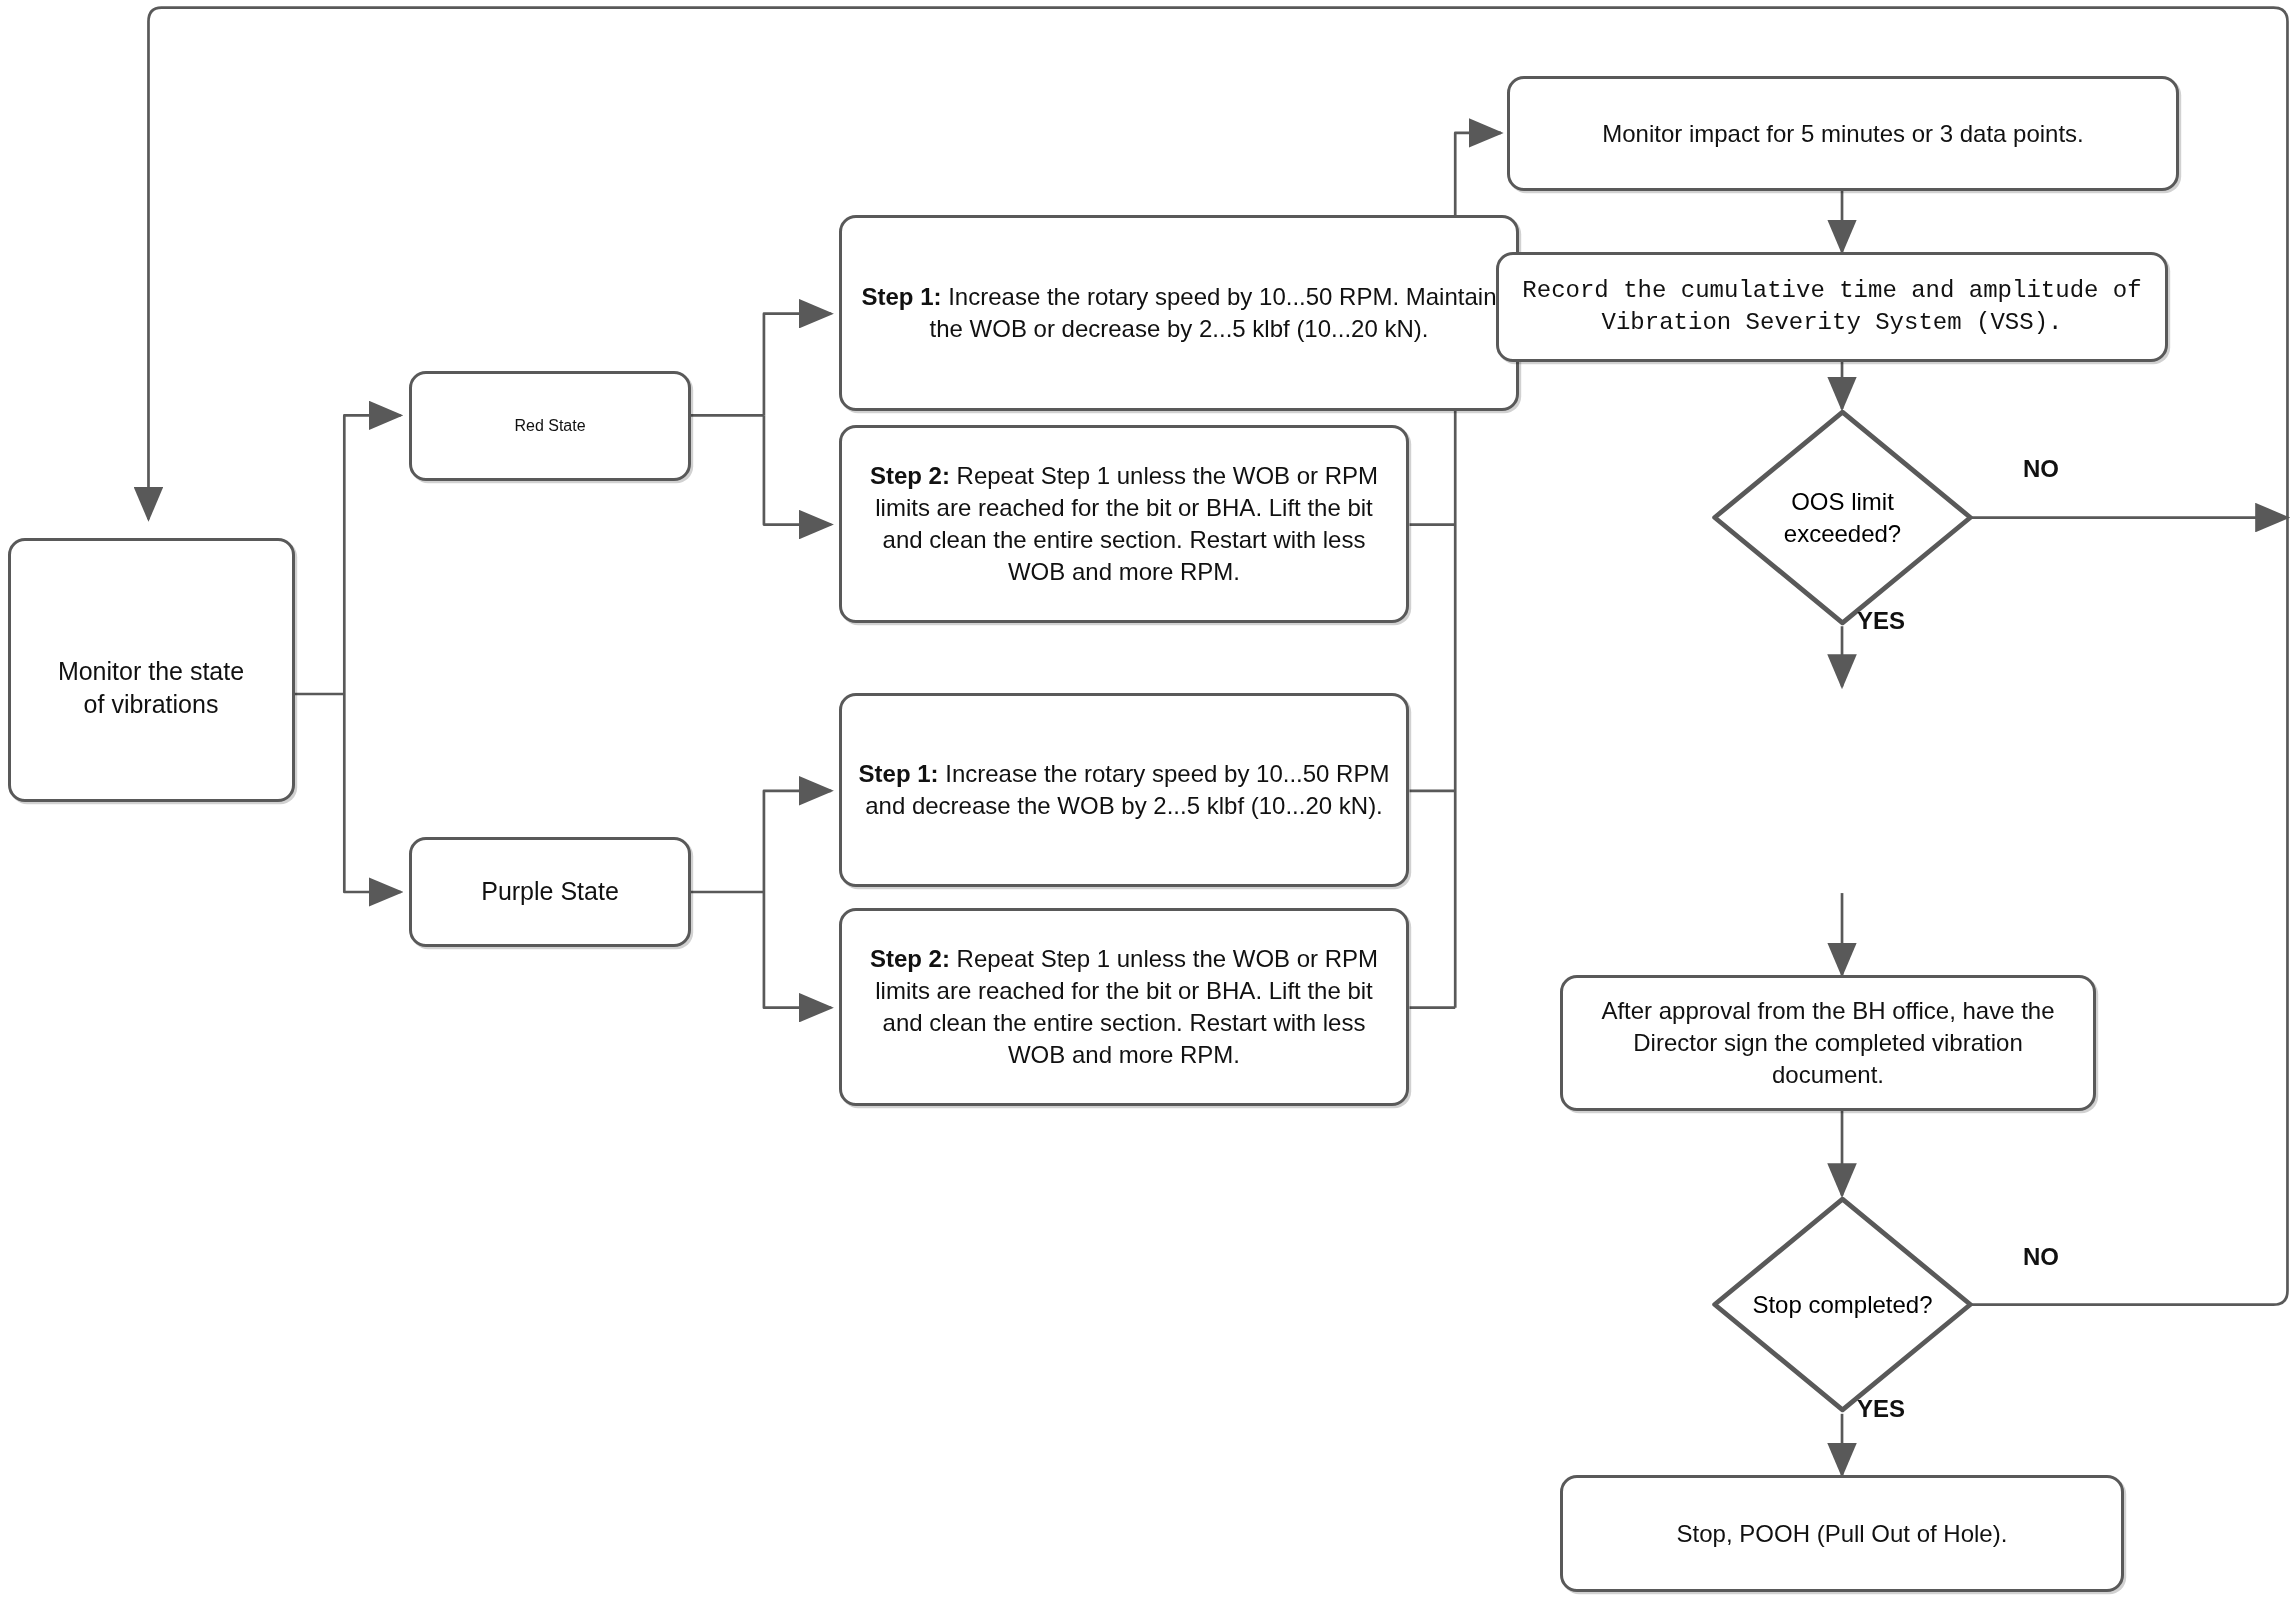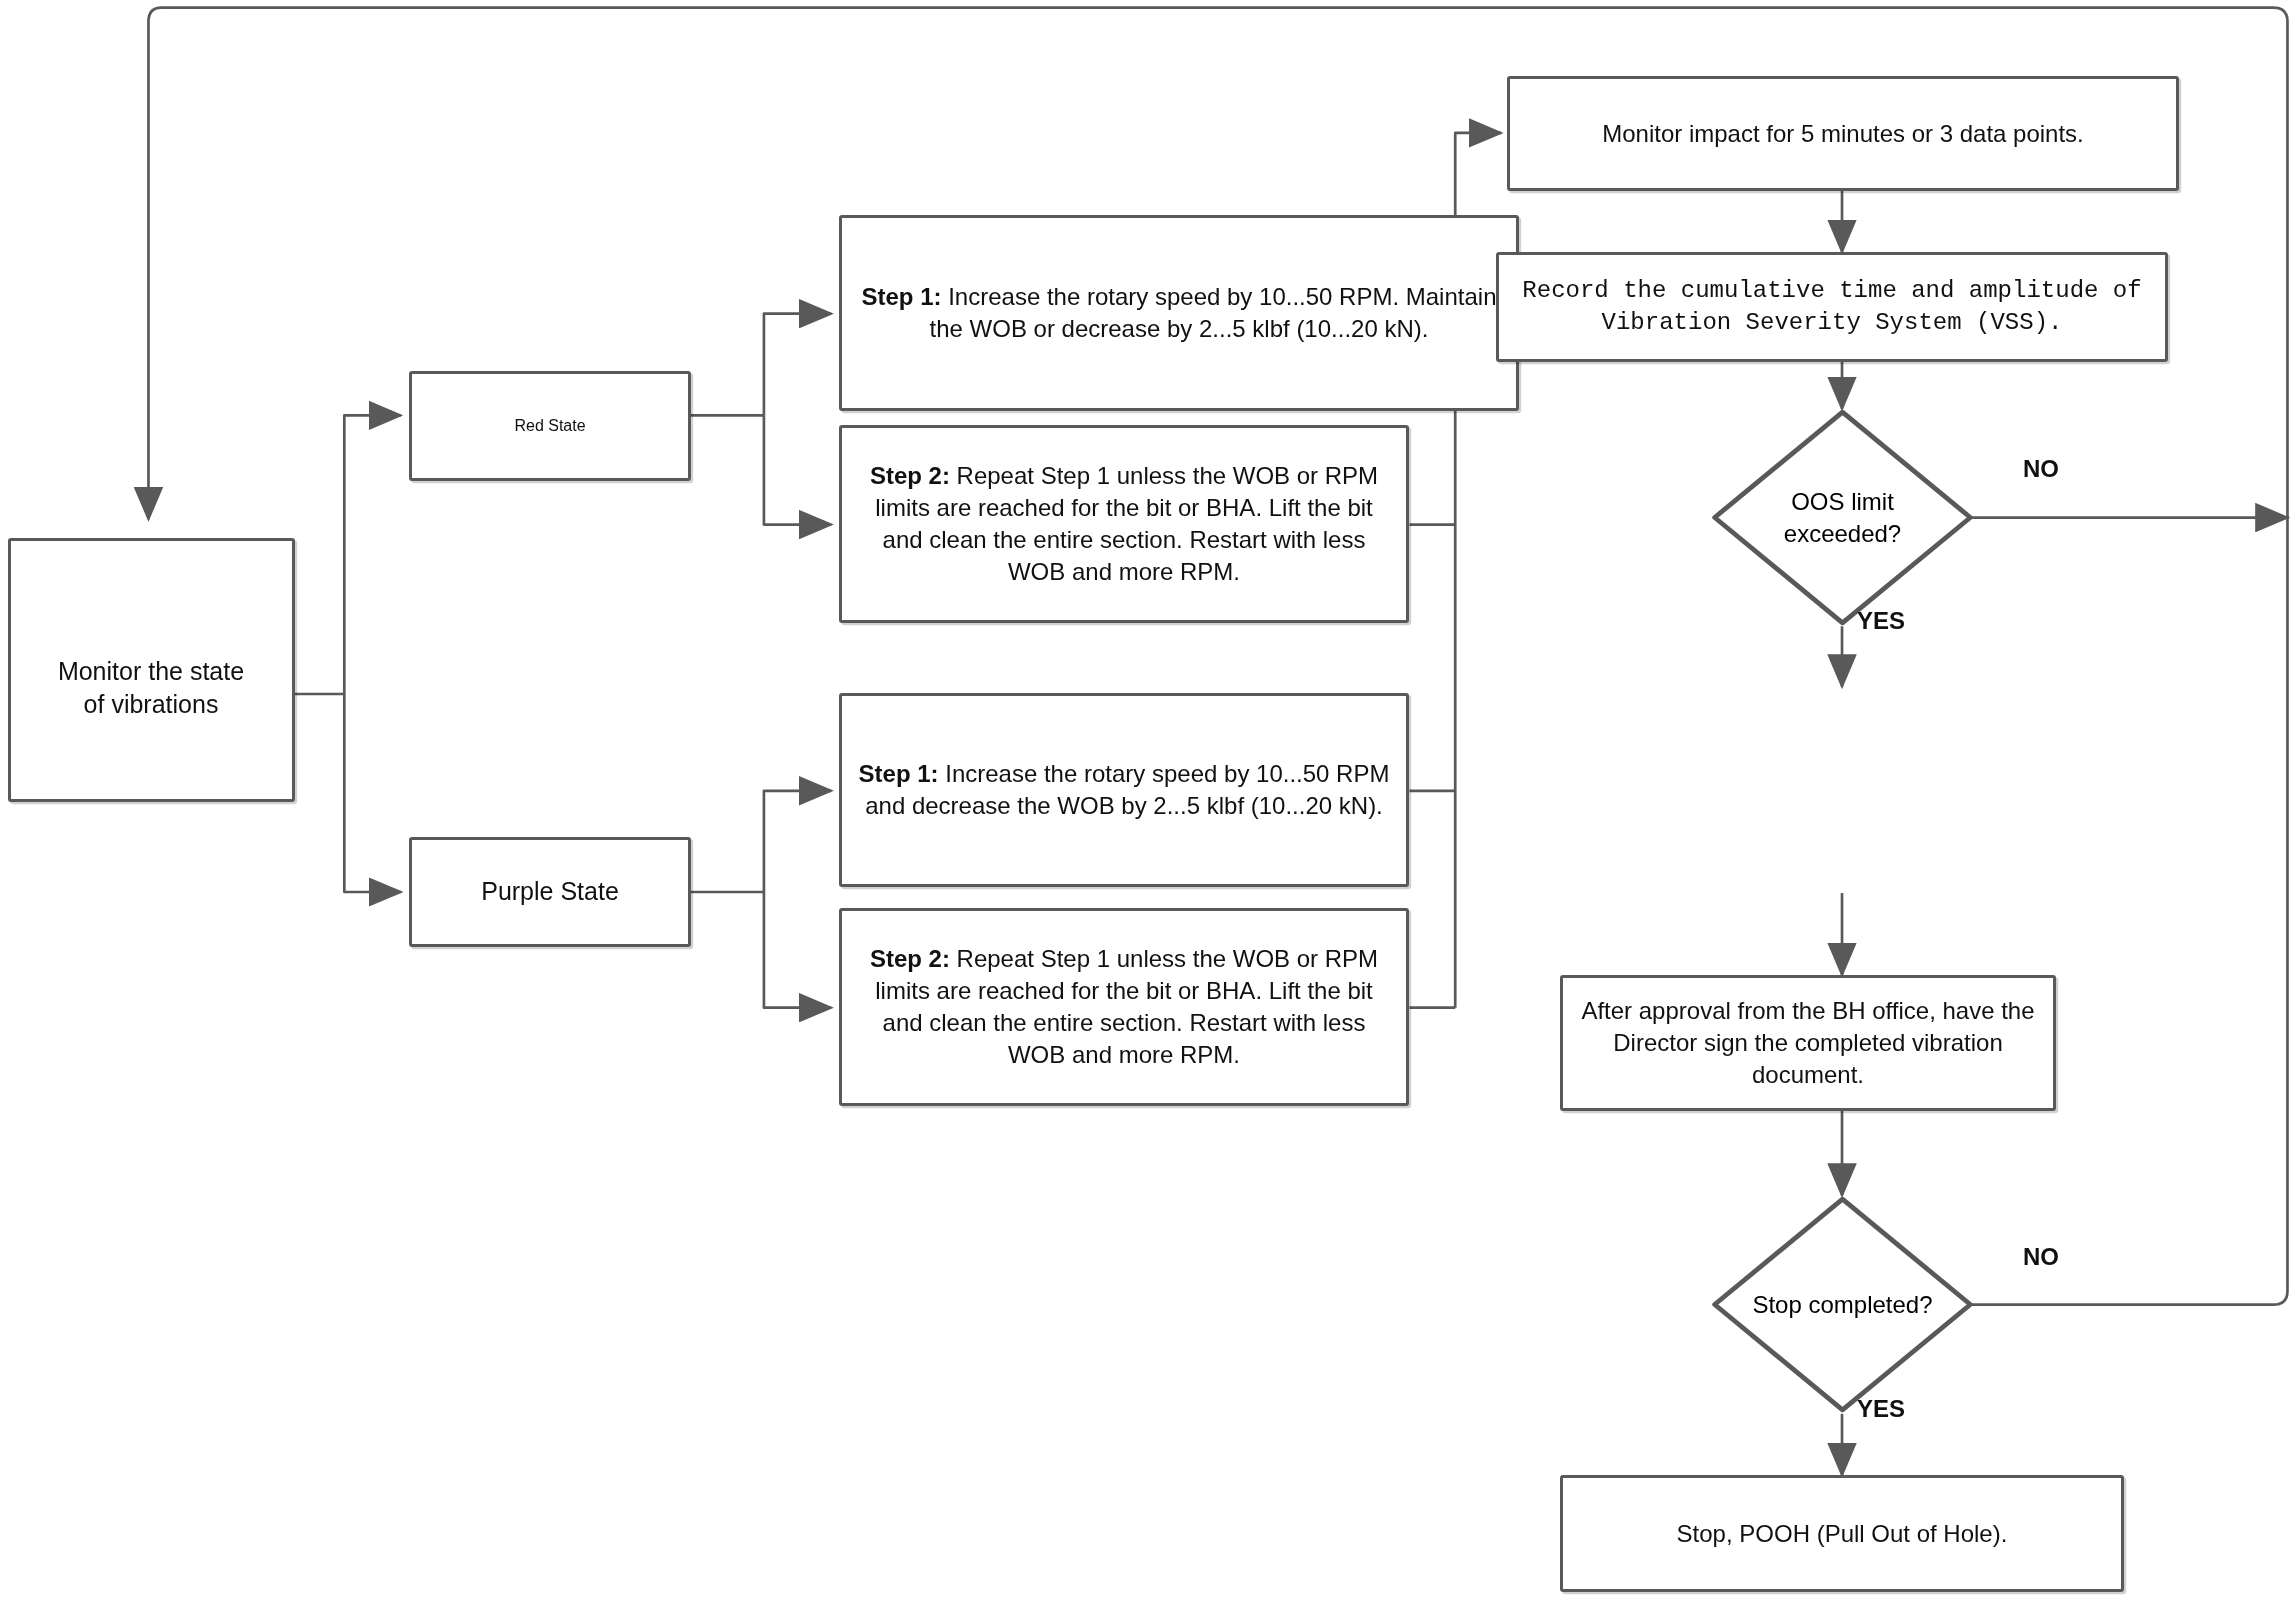--- a/index.html
+++ b/index.html
@@ -23,21 +23,21 @@
     left: 0;
     top: 0;
     width: 2295px;
     height: 1614px;
   }
   .node {
     position: absolute;
     box-sizing: border-box;
     background: #ffffff;
     border: 3.2px solid #595959;
-    border-radius: 3px;
+    border-radius: 17px;
     display: flex;
     align-items: center;
     justify-content: center;
     text-align: center;
     color: #111111;
     font-size: 24px;
     line-height: 1.33;
     padding: 5.4px 12px;
     box-shadow: 2.2px 2.2px 0 rgba(0,0,0,0.18);
     z-index: 3;
@@ -170,21 +170,21 @@
 
   <div class="diamond" style="left:1711px; top:409px; width:263px; height:217px;">
     <svg width="263" height="217" viewBox="0 0 488 404" xmlns="http://www.w3.org/2000/svg">
       <polygon points="244,6 482,202 244,398 6,202" fill="#ffffff" stroke="#595959" stroke-width="9" stroke-linejoin="round"></polygon>
     </svg>
     <span class="dlabel" style="white-space:pre-line;">OOS limit
 exceeded?</span>
   </div>
 
 
-  <div class="node" style="left:1560px; top:975px; width:496px; height:136px;">
+  <div class="node" style="left:1560px; top:975px; width:536px; height:136px;">
     <span class="txt">After approval from the BH office, have the Director sign the completed vibration document.</span>
   </div>
 
   <div class="diamond" style="left:1711px; top:1196px; width:263px; height:217px;">
     <svg width="263" height="217" viewBox="0 0 488 404" xmlns="http://www.w3.org/2000/svg">
       <polygon points="244,6 482,202 244,398 6,202" fill="#ffffff" stroke="#595959" stroke-width="9" stroke-linejoin="round"></polygon>
     </svg>
     <span class="dlabel">Stop completed?</span>
   </div>
 

